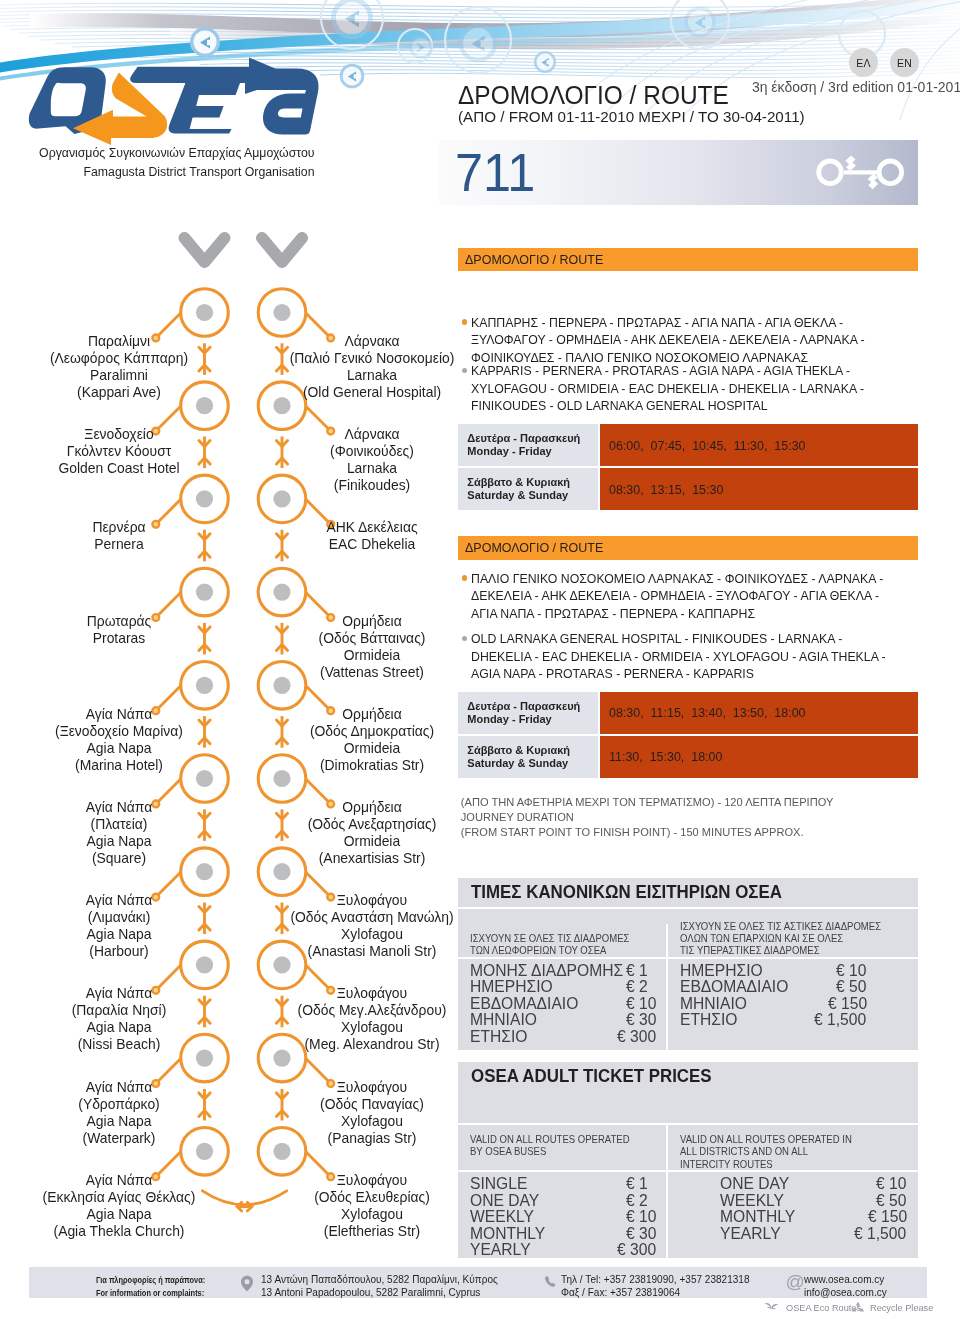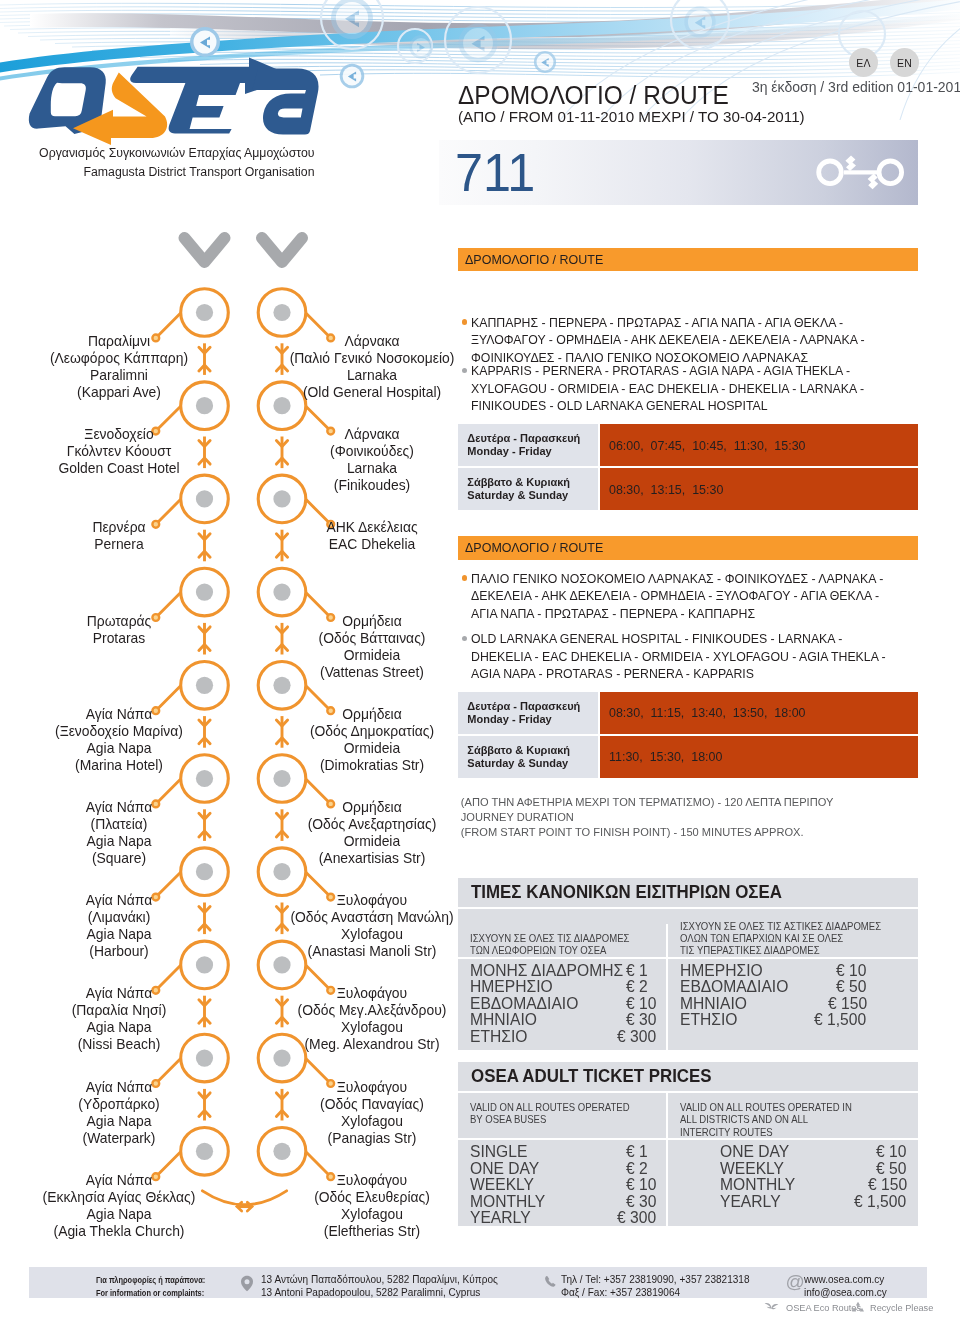--- a/index.html
+++ b/index.html
@@ -700,21 +700,21 @@
           </div>
           <div class="fr">
             <span class="n">ΕΤΗΣΙΟ</span>
             <span class="p">€ 1,500</span>
           </div>
         </div>
       </div>
     </div>
     <div class="fare" style="top: 1062.2px;">
       <div class="ftitle" style="height: 29.1px; line-height: 29.1px;"><span>OSEA ADULT TICKET PRICES</span></div>
-      <div class="fdesc" style="height: 46.9px;">
+      <div class="fdesc" style="height: 46.9px; margin-top: 32px;">
         <div>
           <div class="fare-description-line">VALID ON ALL ROUTES OPERATED</div>
           <div class="fare-description-line">BY OSEA BUSES</div>
         </div>
         <div>
           <div class="fare-description-line">VALID ON ALL ROUTES OPERATED IN</div>
           <div class="fare-description-line">ALL DISTRICTS AND ON ALL</div>
           <div class="fare-description-line">INTERCITY ROUTES</div>
         </div>
       </div>

